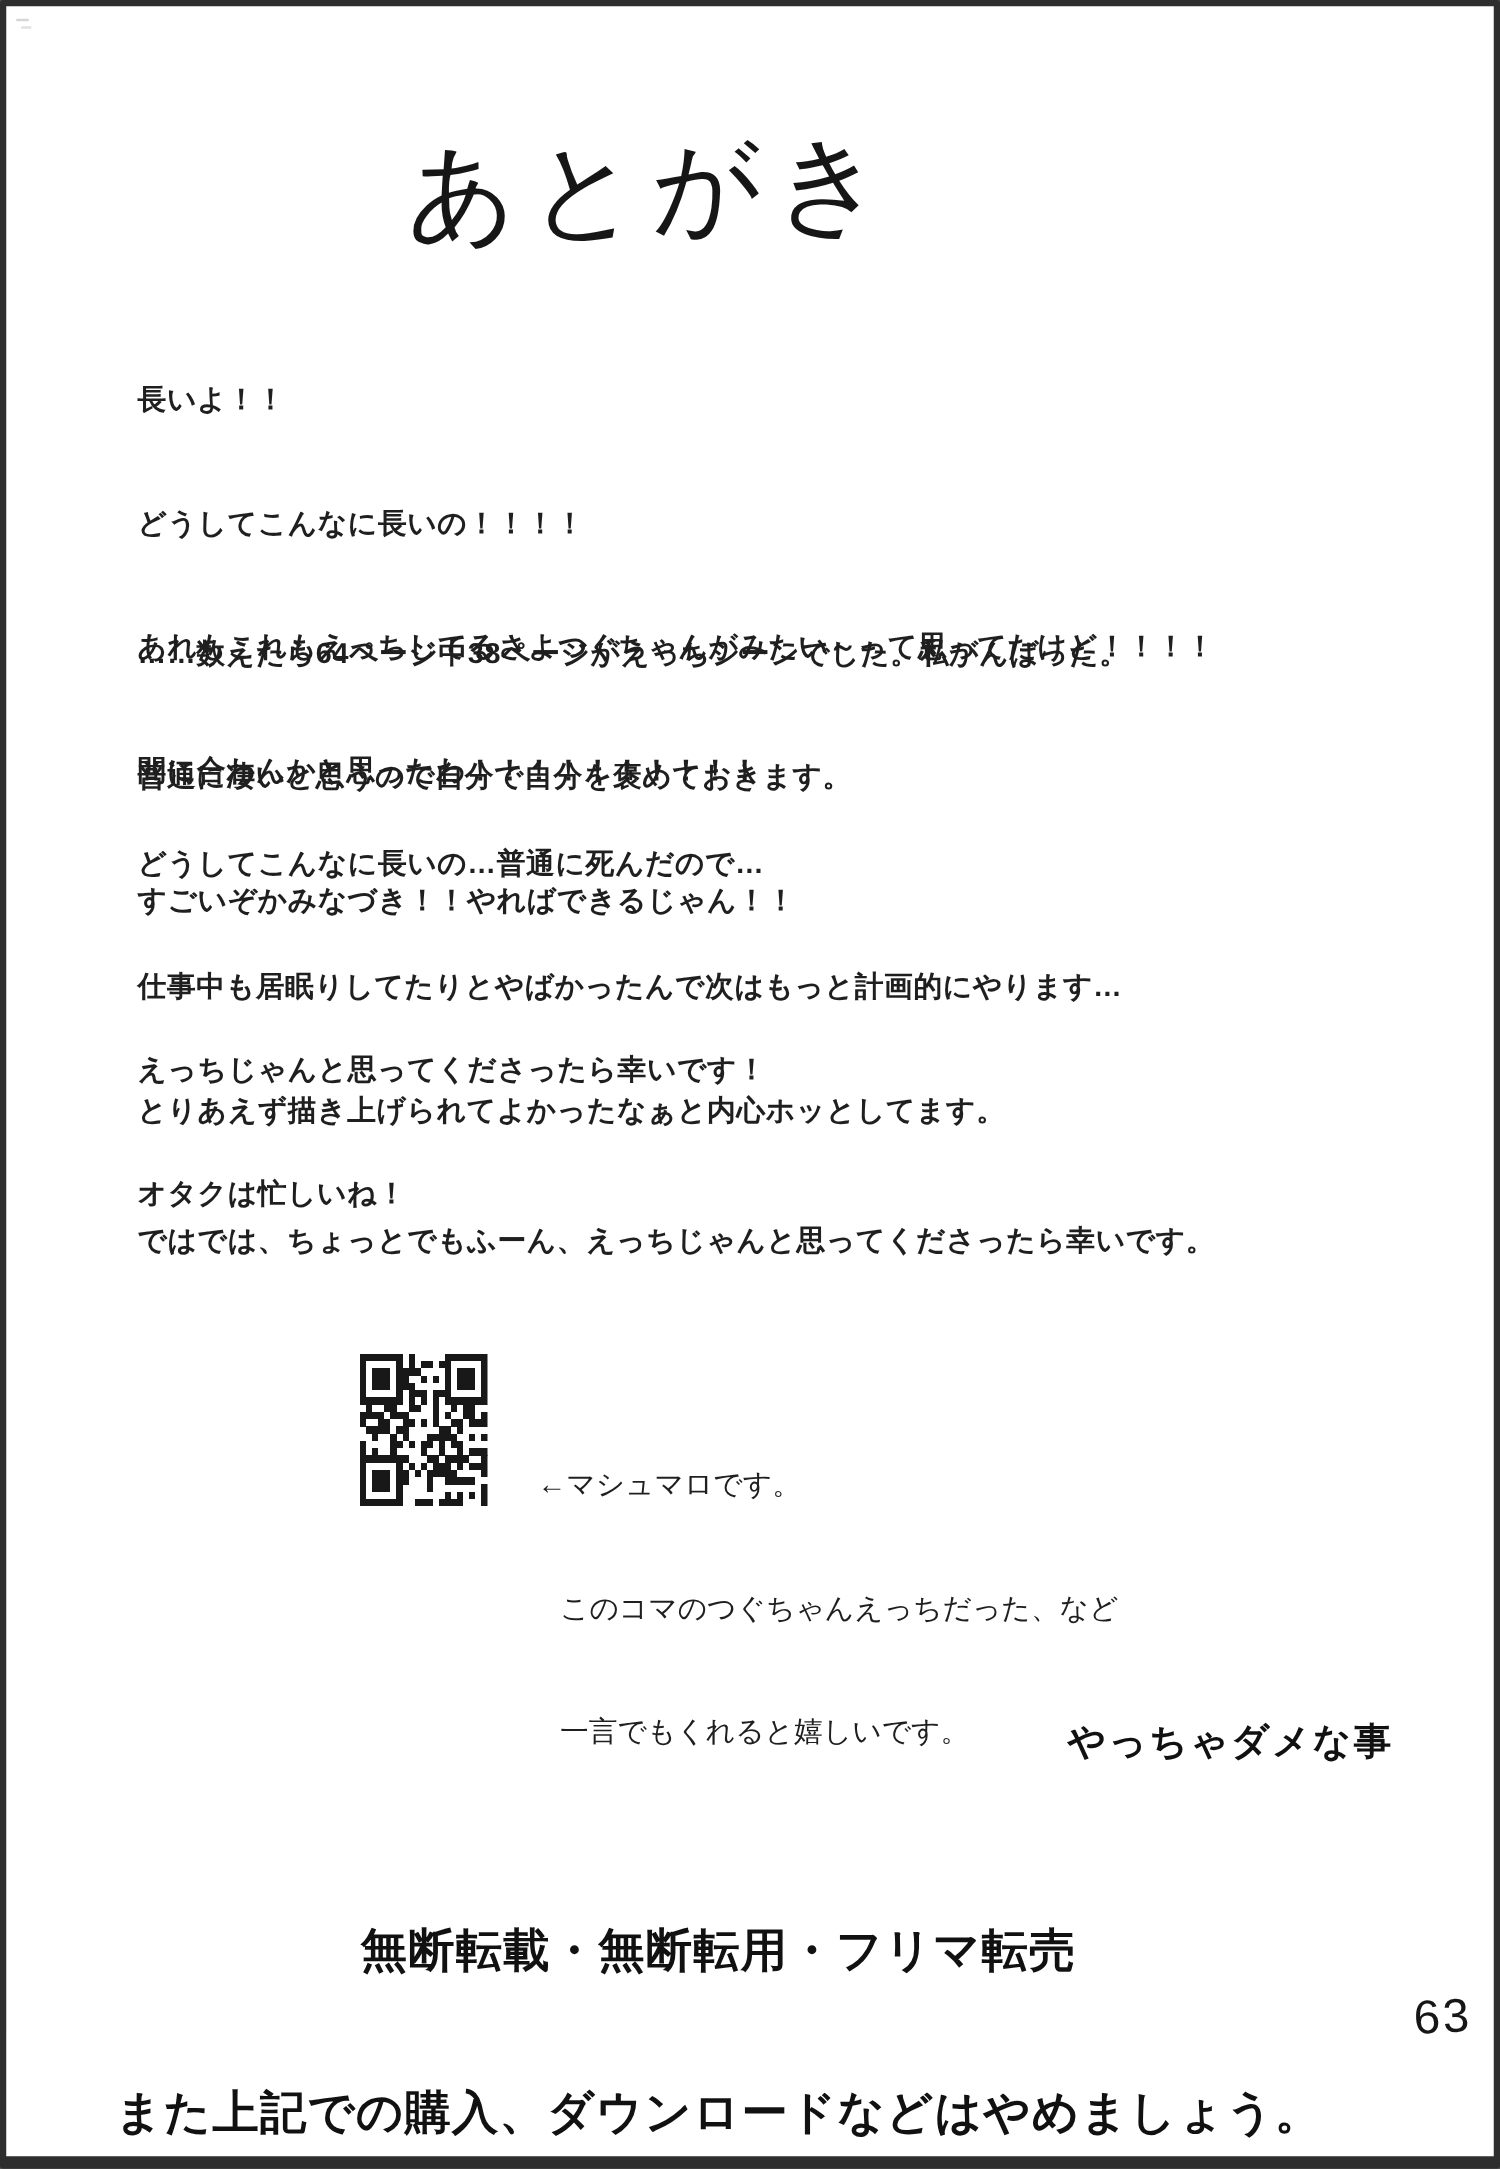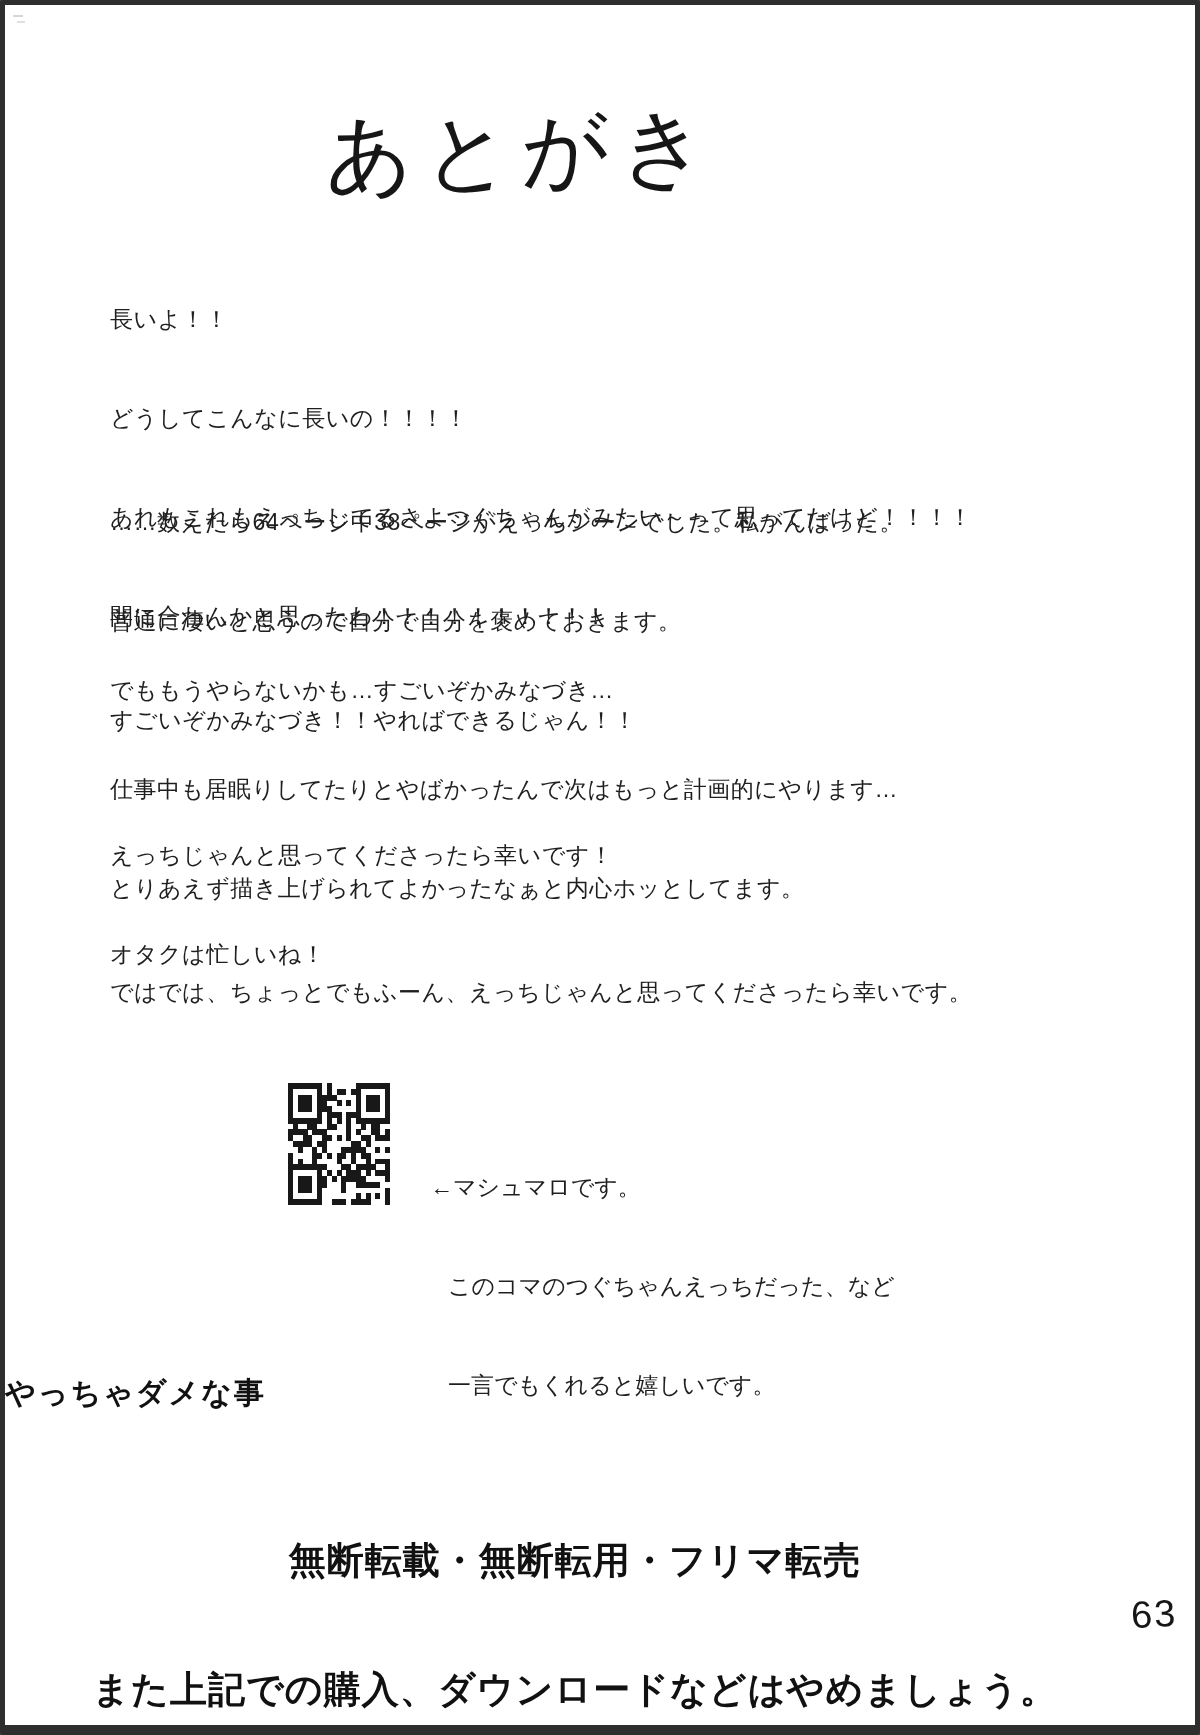--- a/index.html
+++ b/index.html
@@ -20,40 +20,41 @@
     font-size:86px;font-weight:400;
     letter-spacing:10px;
     transform:rotate(-1.5deg);
     color:#161616;
   }
   .para{
     position:absolute;left:105px;
     font-size:23px;line-height:33px;
     letter-spacing:0.5px;
     white-space:pre;
+    font-weight:bold;
   }
   .p1{top:232px;}
   .p2{top:435px;}
   .p3{top:603px;}
   .p4{top:768px;}
   .p5{top:905px;}
   .qr-wrap{
     position:absolute;left:283px;top:1078px;
     width:102px;height:122px;
   }
   .qr-wrap svg{width:100%;height:100%;}
   .marsh{
     position:absolute;left:425px;top:1100px;
     font-size:23px;line-height:33px;
     white-space:pre;
   }
   .marsh .indent{padding-left:18px;}
   .warn-head{
     position:absolute;left:0;top:1368px;width:1110px;
-    text-align:left;
+    text-align:right;
     font-size:30px;font-weight:900;color:#111;
     letter-spacing:2px;
   }
   .warn-body{
     position:absolute;left:0;top:1448px;width:1140px;
     text-align:center;
     font-size:37px;font-weight:900;color:#111;
     line-height:43px;
     letter-spacing:1px;
     white-space:pre;
@@ -87,21 +88,21 @@
     <div>間に合わんかと思ったわ！！！！！！！！！！</div>
   </div>
 
   <div class="para p2">
     <div>……数えたら64ページ中38ページがえっちシーンでした。私がんばった。</div>
     <div>普通に凄いと思うので自分で自分を褒めておきます。</div>
     <div>すごいぞかみなづき！！やればできるじゃん！！</div>
   </div>
 
   <div class="para p3">
-    <div>でももうやらないかも…すごいぞかみなづき…</div>
+    <div>どうしてこんなに長いの…普通に死んだので…</div>
     <div>仕事中も居眠りしてたりとやばかったんで次はもっと計画的にやります…</div>
     <div>とりあえず描き上げられてよかったなぁと内心ホッとしてます。</div>
   </div>
 
   <div class="para p4">
     <div>えっちじゃんと思ってくださったら幸いです！</div>
     <div>オタクは忙しいね！</div>
   </div>
 
   <div class="para p5">

